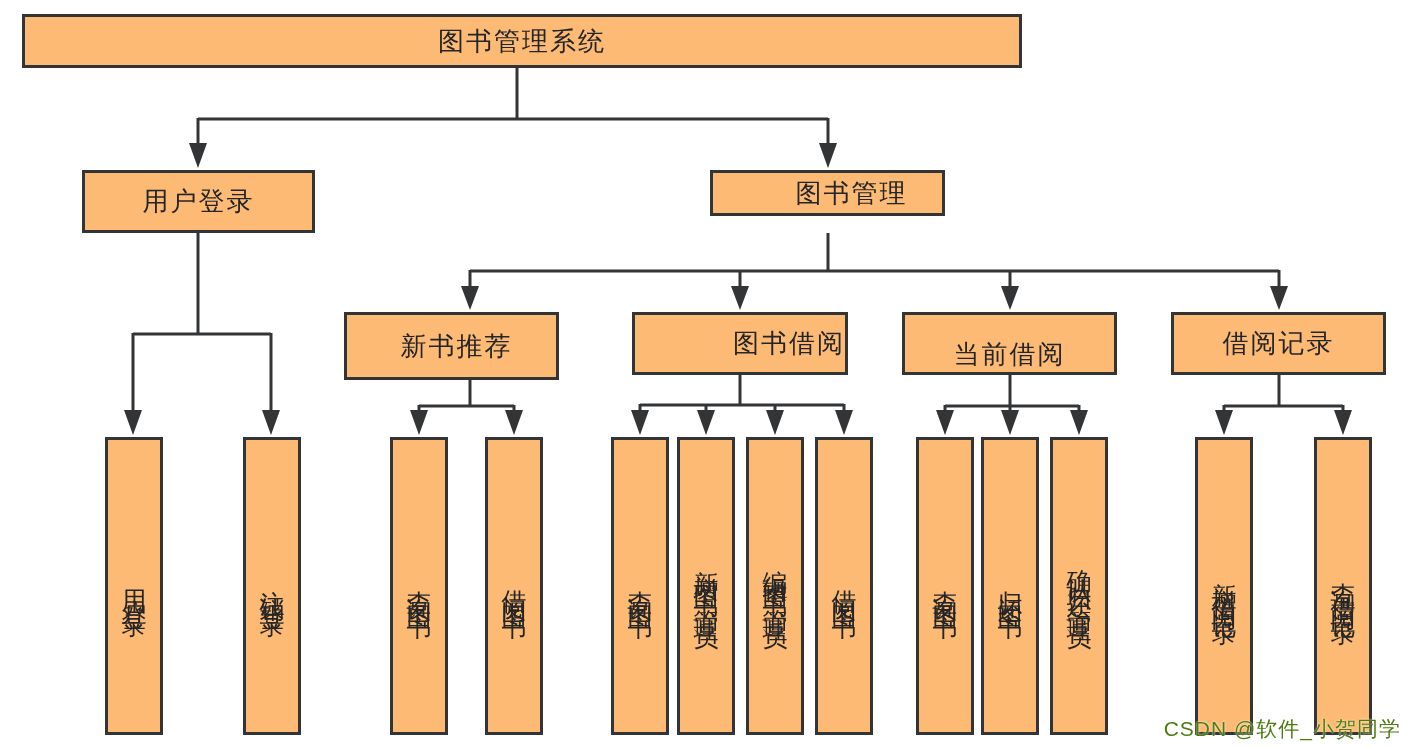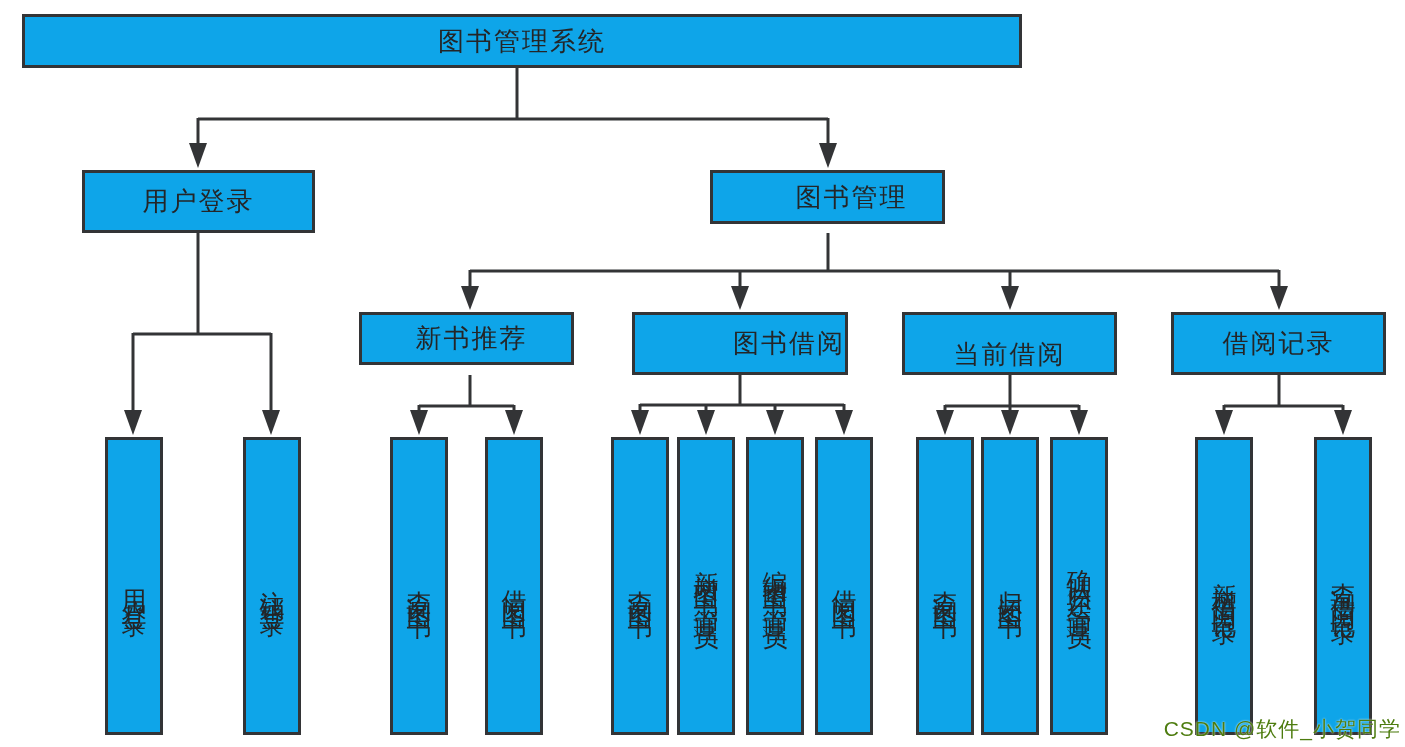--- a/index.html
+++ b/index.html
@@ -7,21 +7,21 @@
     position:relative;
     width:1405px;height:747px;
     background:#ffffff;
     font-family:"Liberation Sans","DejaVu Sans",sans-serif;
     overflow:hidden;
   }
   #wires{position:absolute;left:0;top:0;z-index:1;}
   .node{
     position:absolute;
     box-sizing:border-box;
-    background:#0ea5e9;
+    background:#fdba74;
     border:3px solid #333436;
     display:flex;align-items:center;justify-content:center;
     color:#242527;
     z-index:2;
   }
   .hbox{
     font-size:26px;
     letter-spacing:2px;
     white-space:nowrap;
   }
@@ -123,25 +123,25 @@
     </g>
   </svg>
 
   <div class="node hbox" style="left:22px;top:14px;width:1000px;height:54px;">
     <span>图书管理系统</span>
   </div>
 
   <div class="node hbox" style="left:82px;top:170px;width:233px;height:63px;">
     <span>用户登录</span>
   </div>
-  <div class="node hbox" style="left:710px;top:170px;width:235px;height:54px;padding-left:48px;">
+  <div class="node hbox" style="left:710px;top:170px;width:235px;height:46px;padding-left:48px;">
     <span>图书管理</span>
   </div>
 
-  <div class="node hbox" style="left:359px;top:312px;width:215px;height:53px;padding-left:10px;">
+  <div class="node hbox" style="left:344px;top:312px;width:215px;height:68px;padding-left:10px;">
     <span>新书推荐</span>
   </div>
   <div class="node hbox" style="left:632px;top:312px;width:216px;height:63px;justify-content:flex-end;">
     <span>图书借阅</span>
   </div>
   <div class="node hbox" style="left:902px;top:312px;width:215px;height:63px;align-items:flex-end;">
     <span>当前借阅</span>
   </div>
   <div class="node hbox" style="left:1171px;top:312px;width:215px;height:63px;">
     <span>借阅记录</span>

